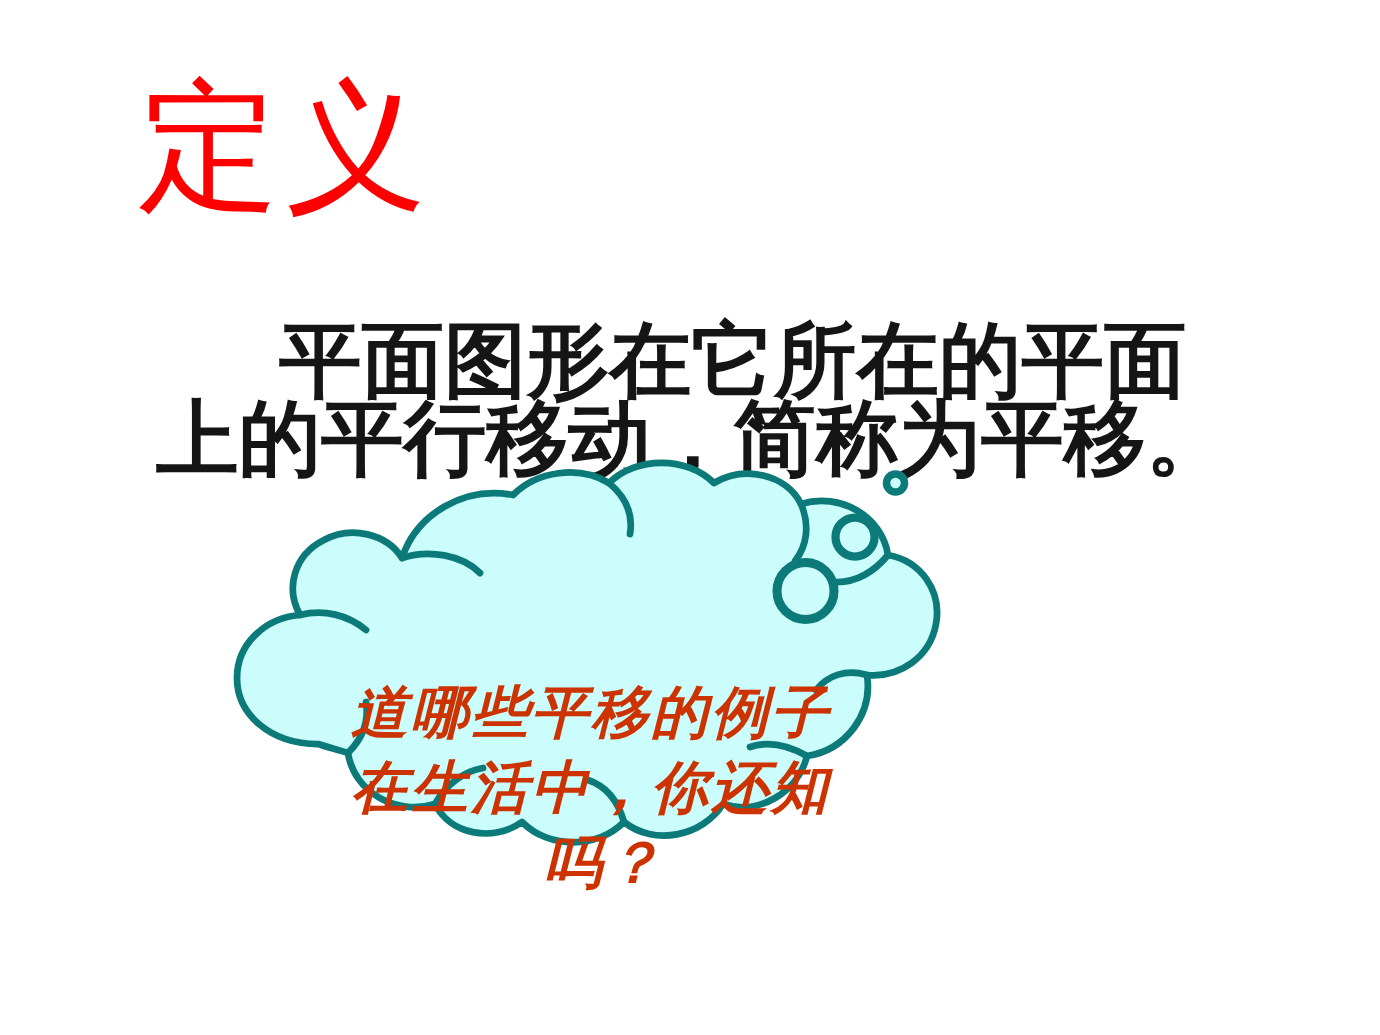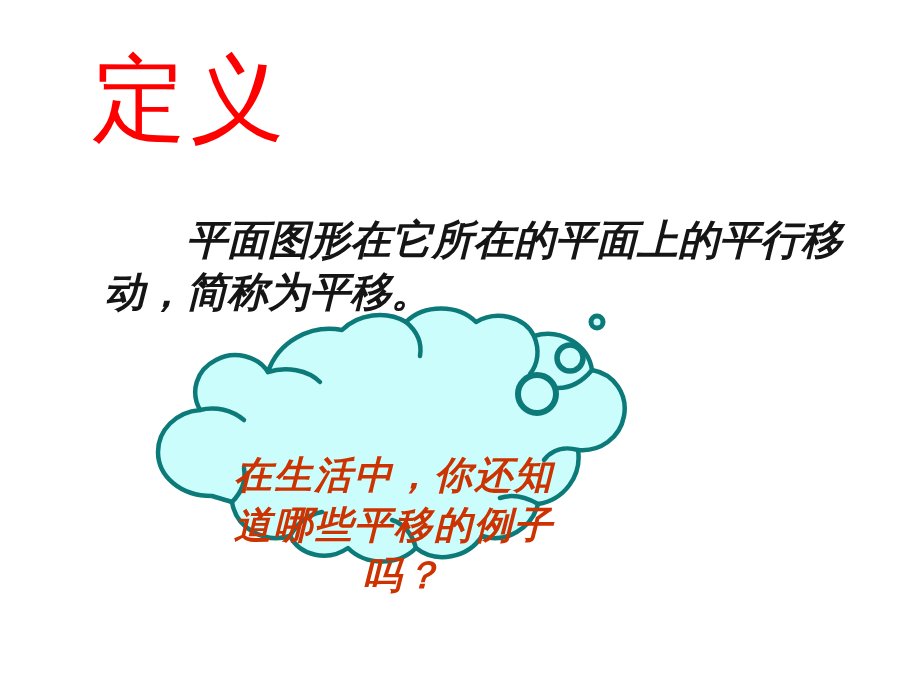--- a/index.html
+++ b/index.html
@@ -34,26 +34,25 @@
     font-family: "DejaVu Sans", "Liberation Sans", sans-serif;
     text-align: right;
   }
 
   
   #definition-body {
     position: absolute;
     left: 104px;
     top: 214px;
     width: 740px;
-    font-size: 41px;
+    font-size: 55px;
     line-height: 52px;
     font-weight: bold;
     color: #151515;
     letter-spacing: 0px;
-    font-style: italic;
   }
   #definition-body .para {
     text-indent: 82px;
   }
 
   
   #thought-bubble {
     position: absolute;
     left: 120px;
     top: 300px;
@@ -145,19 +144,19 @@
       </g>
 
       <g>
         <circle cx="417" cy="94" r="19" fill="#ccfdfd" stroke="#0d7a7a" stroke-width="6"></circle>
         <circle cx="450" cy="58" r="13" fill="#ccfdfd" stroke="#0d7a7a" stroke-width="5.5"></circle>
         <circle cx="477" cy="22" r="6" fill="#ccfdfd" stroke="#0d7a7a" stroke-width="5"></circle>
       </g>
     </svg>
 
     <div id="bubble-text">
+      <span class="bline l2">道哪些平移的例子</span>
       <span class="bline l1">在生活中，你还知</span>
-      <span class="bline l2">道哪些平移的例子</span>
       <span class="bline l3">吗？</span>
     </div>
 
   </div>
 </div>
 
 </body></html>

